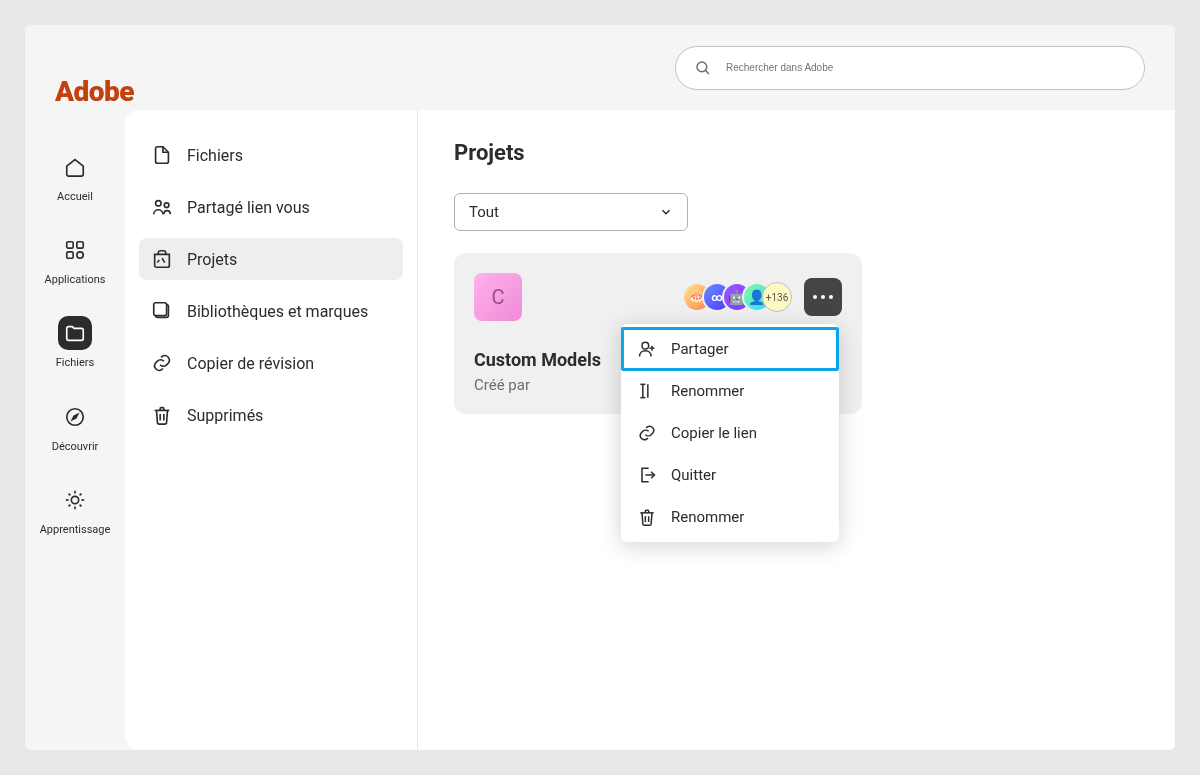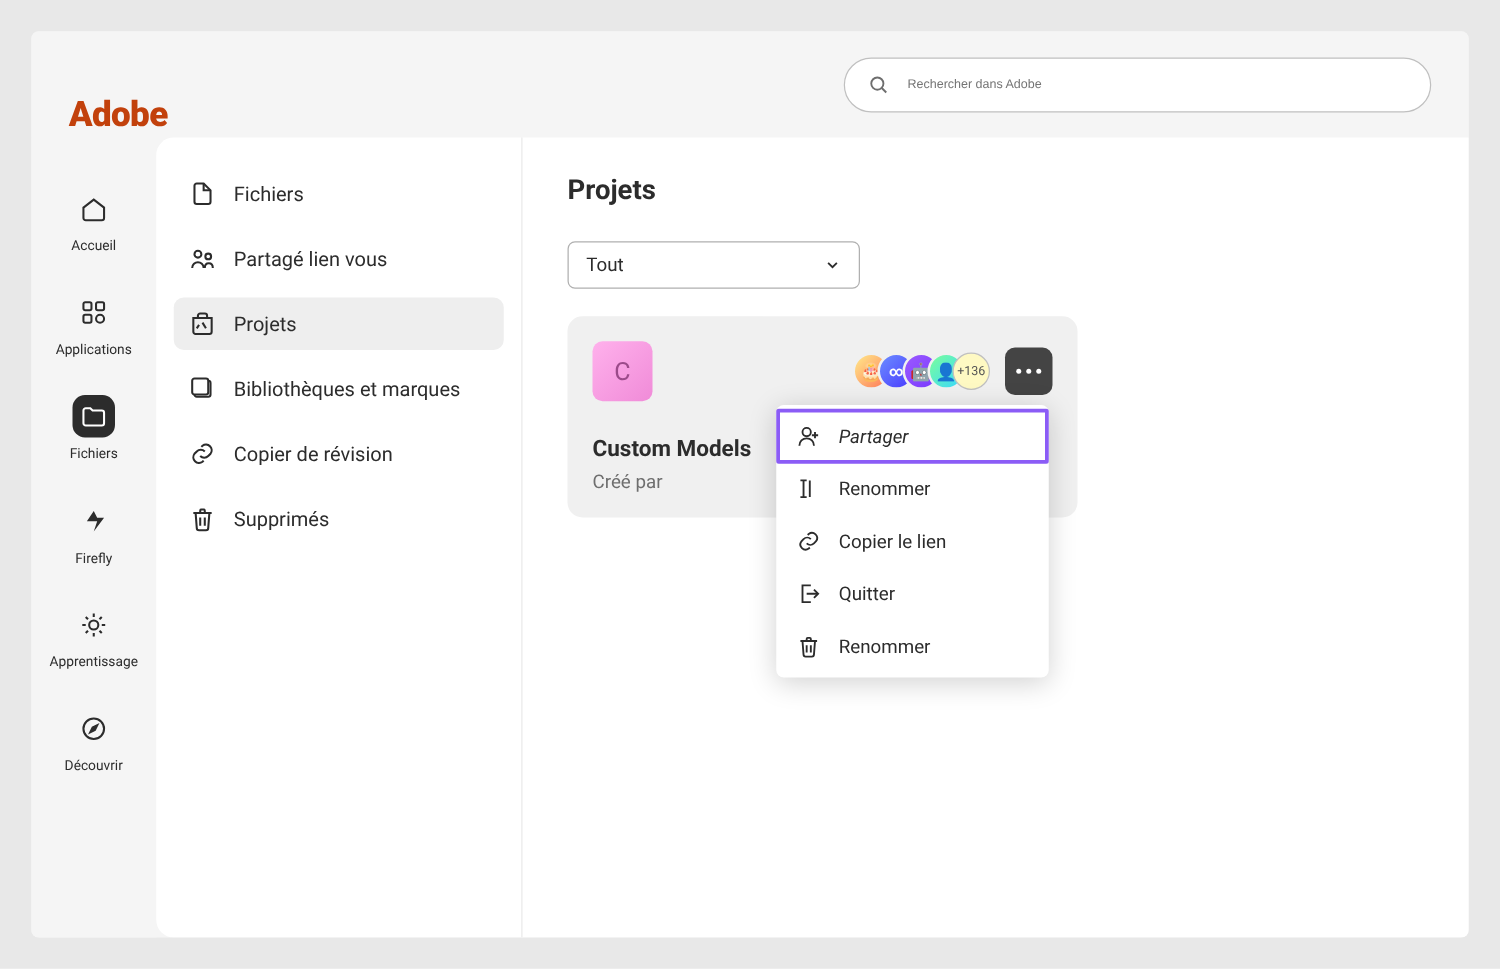--- a/index.html
+++ b/index.html
@@ -250,25 +250,24 @@
     display: flex;
     align-items: center;
     gap: 14px;
     padding: 11px 16px;
     font-size: 15px;
     cursor: pointer;
     color: #2c2c2c;
   }
   .menu-item.highlighted {
     background: #fff;
-    border: 3px solid #8b5cf6;
+    border: 3px solid #0ea5e9;
     border-radius: 2px;
     margin: -1px 0px;
     padding: 9px 13px;
-    font-style: italic;
   }
   .menu-item svg { flex-shrink: 0; width:20px; height:20px; }
 </style>
 </head>
 <body>
 
 <div class="app-window">
 
   <div class="top-bar">
     <div class="logo">Adobe</div>
@@ -306,50 +305,42 @@
       <div class="rail-item">
         <div class="rail-icon active">
           <svg width="22" height="22" viewBox="0 0 24 24" fill="none" stroke="#fff" stroke-width="1.8">
               <path d="M3 7a2 2 0 0 1 2-2h4l2 2h8a2 2 0 0 1 2 2v9a2 2 0 0 1-2 2H5a2 2 0 0 1-2-2z"></path>
             </svg>
         </div>
         <div class="rail-label">Fichiers</div>
       </div>
       <div class="rail-item">
         <div class="rail-icon">
-          <svg width="22" height="22" viewBox="0 0 24 24" fill="#2c2c2c">
-              <path d="M12 3l3 6h6l-9 12 3-9H6z"></path>
+          <svg width="22" height="22" viewBox="0 0 24 24" fill="none" stroke="#2c2c2c" stroke-width="1.8">
+              <circle cx="12" cy="12" r="9"></circle>
+              <polygon points="15,9 13,13 9,15 11,11" fill="#2c2c2c"></polygon>
             </svg>
         </div>
-        <div class="rail-label">Firefly</div>
+        <div class="rail-label">Découvrir</div>
       </div>
       <div class="rail-item">
         <div class="rail-icon">
           <svg width="22" height="22" viewBox="0 0 24 24" fill="none" stroke="#2c2c2c" stroke-width="1.8">
               <circle cx="12" cy="12" r="4"></circle>
               <line x1="12" y1="2" x2="12" y2="5"></line>
               <line x1="12" y1="19" x2="12" y2="22"></line>
               <line x1="2" y1="12" x2="5" y2="12"></line>
               <line x1="19" y1="12" x2="22" y2="12"></line>
               <line x1="5" y1="5" x2="7" y2="7"></line>
               <line x1="17" y1="17" x2="19" y2="19"></line>
               <line x1="5" y1="19" x2="7" y2="17"></line>
               <line x1="17" y1="7" x2="19" y2="5"></line>
             </svg>
         </div>
         <div class="rail-label">Apprentissage</div>
-      </div>
-      <div class="rail-item">
-        <div class="rail-icon">
-          <svg width="22" height="22" viewBox="0 0 24 24" fill="none" stroke="#2c2c2c" stroke-width="1.8">
-              <circle cx="12" cy="12" r="9"></circle>
-              <polygon points="15,9 13,13 9,15 11,11" fill="#2c2c2c"></polygon>
-            </svg>
-        </div>
-        <div class="rail-label">Découvrir</div>
       </div>
     </div>
 
     <div class="sidebar">
       <div class="sidebar-item">
         <svg width="22" height="22" viewBox="0 0 24 24" fill="none" stroke="#2c2c2c" stroke-width="1.8">
             <path d="M13 3H7a2 2 0 0 0-2 2v14a2 2 0 0 0 2 2h10a2 2 0 0 0 2-2V9z"></path>
             <path d="M13 3v6h6"></path>
           </svg>
         <span>Fichiers</span>

